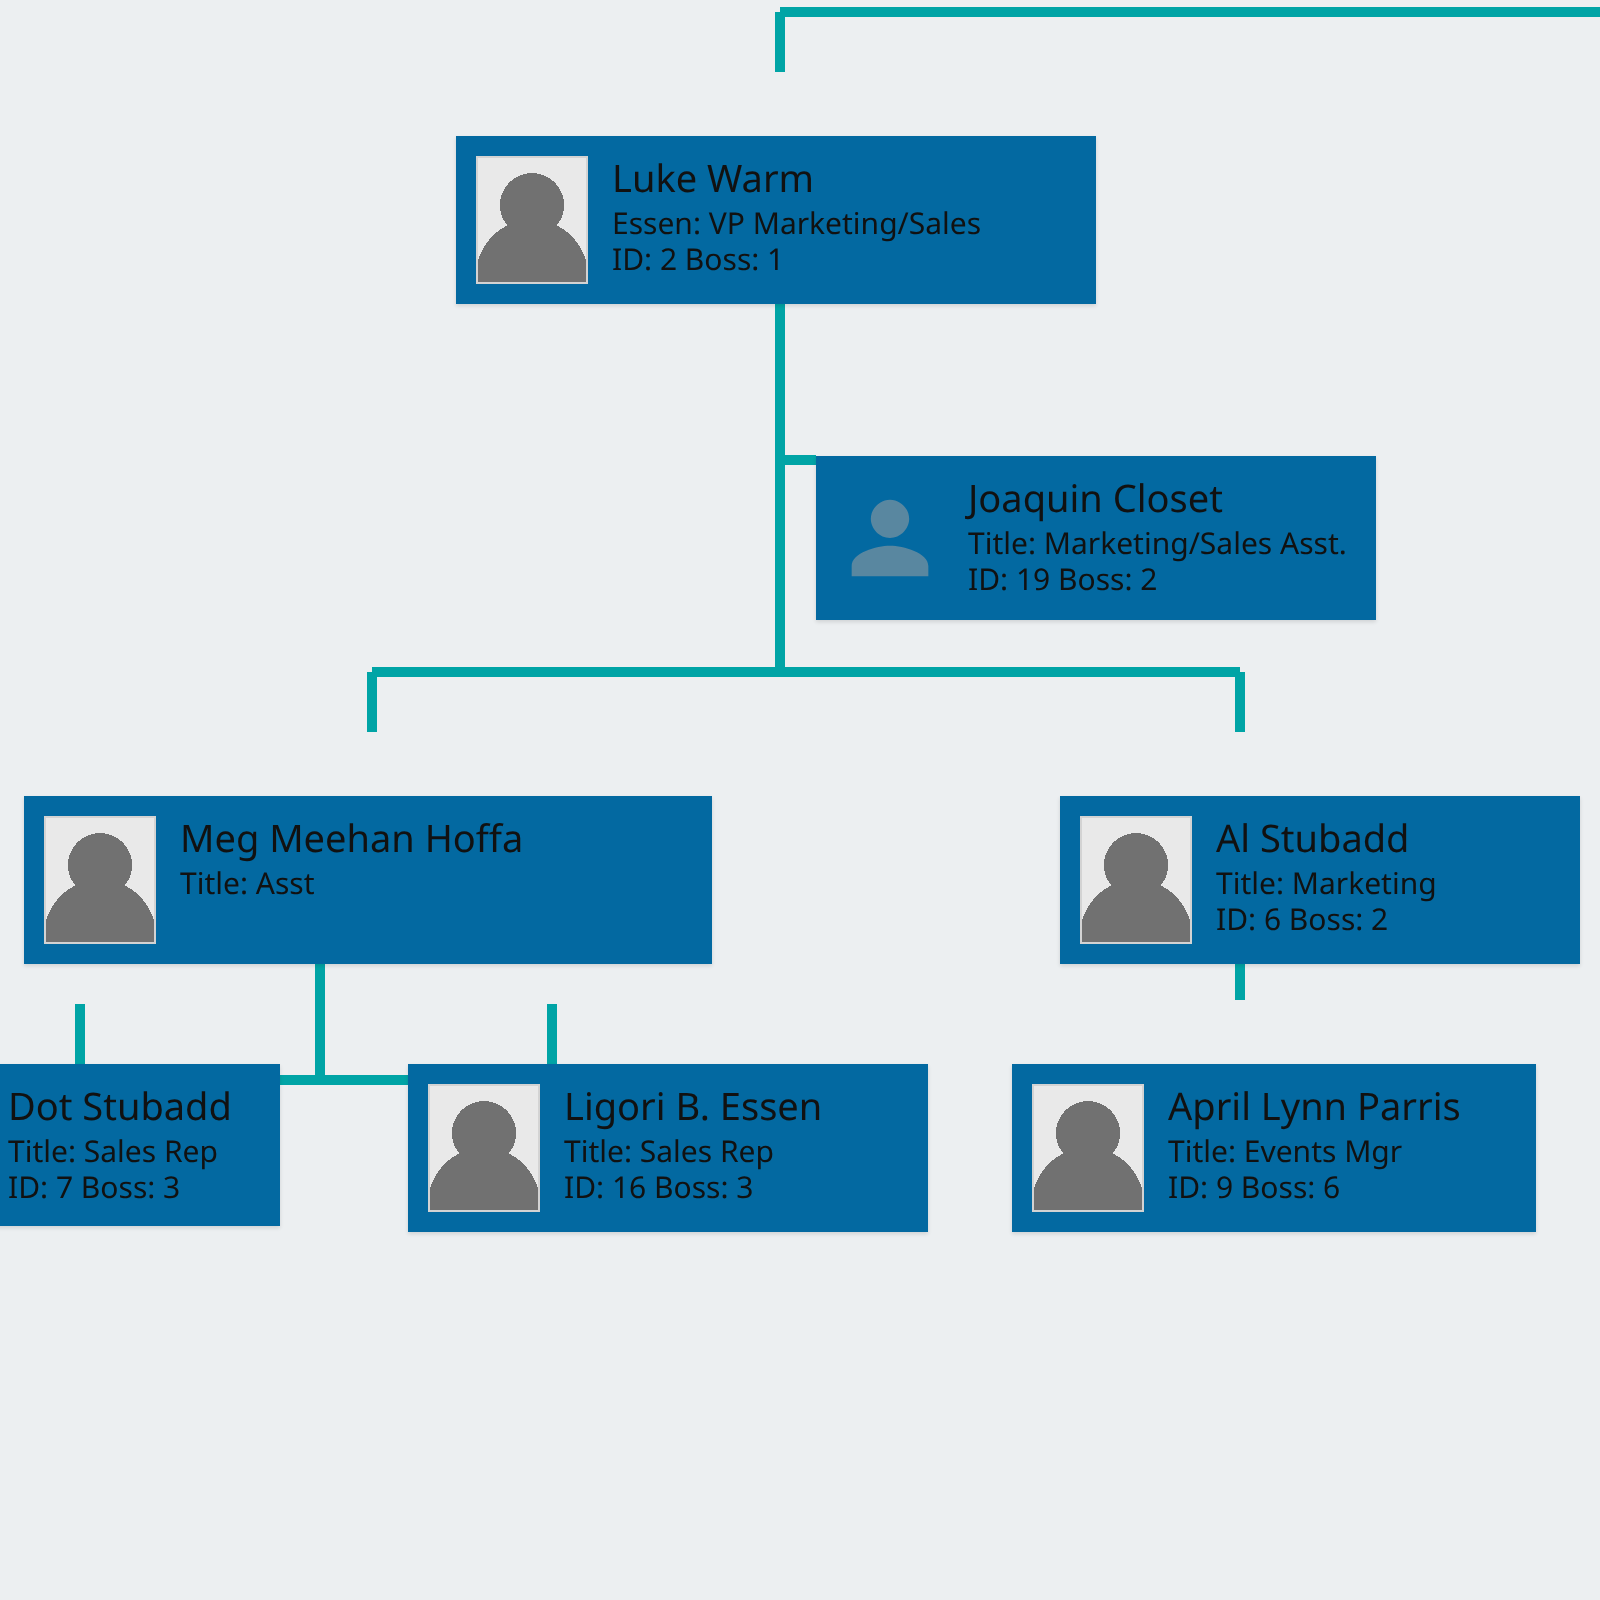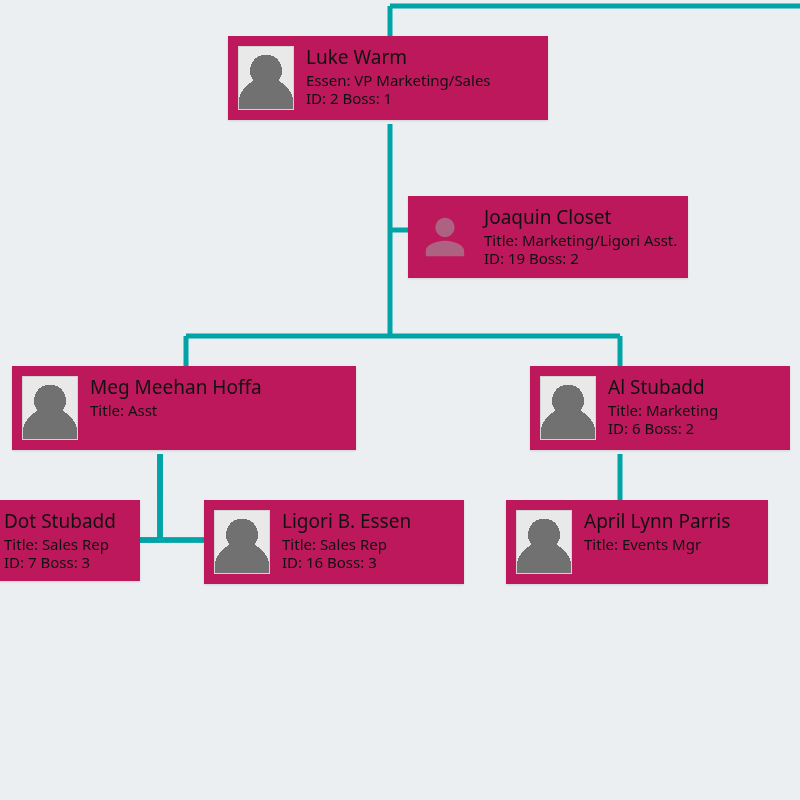--- a/index.html
+++ b/index.html
@@ -4,27 +4,28 @@
 <style>
   html,body{
     margin:0;padding:0;width:800px;height:800px;
     background:#eceff1;
     font-family:"Segoe UI",system-ui,-apple-system,sans-serif;
     overflow:hidden;
     position:relative;
   }
   .node{
     position:absolute;
-    background:#be185d;
+    background:#0369a1;
     box-shadow:0 1px 2px rgba(0,0,0,.12);
     padding:10px 12px 10px 10px;
     display:flex;
     gap:12px;
     align-items:flex-start;
     box-sizing:border-box;
+    margin-top:32px;
   }
   .avatar{
     width:54px;height:62px;
     border:1px solid #d0d4d8;
     background:
       radial-gradient(circle at 50% 38%, #6b7278 0 16px, transparent 16px),
       radial-gradient(circle at 50% 95%, #6b7278 0 28px, transparent 28px),
       linear-gradient(#e7e9ec,#e7e9ec);
     filter:grayscale(1);
     flex:0 0 auto;
@@ -101,21 +102,21 @@
 </div>
 
 <div class="node" style="left:408px;top:196px;width:280px">
   <div class="avatar noborder">
     <svg viewBox="0 0 24 24">
         <path fill="#9aa1a8" d="M12 12c2.7 0 5-2.3 5-5s-2.3-5-5-5-5 2.3-5 5 2.3 5 5 5zm0 2c-3.5 0-10 1.8-10 5.3V22h20v-2.7C22 15.8 15.5 14 12 14z"></path>
       </svg>
   </div>
   <div class="info">
     <div class="name">Joaquin Closet</div>
-    <div class="title">Title:  Marketing/Ligori Asst.</div>
+    <div class="title">Title:  Marketing/Sales Asst.</div>
     <div class="idline">ID: 19 Boss: 2</div>
   </div>
 </div>
 
 <div class="node" style="left:12px;top:366px;width:344px">
   <div class="avatar"></div>
   <div class="info">
     <div class="name">Meg Meehan Hoffa</div>
     <div class="title">Title: Asst</div>
   </div>
@@ -145,14 +146,15 @@
     <div class="title">Title:  Sales Rep</div>
     <div class="idline">ID: 16 Boss: 3</div>
   </div>
 </div>
 
 <div class="node" style="left:506px;top:500px;width:262px">
   <div class="avatar"></div>
   <div class="info">
     <div class="name">April Lynn Parris</div>
     <div class="title">Title: Events Mgr</div>
+    <div class="idline">ID: 9  Boss: 6</div>
   </div>
 </div>
 
 </body></html>

